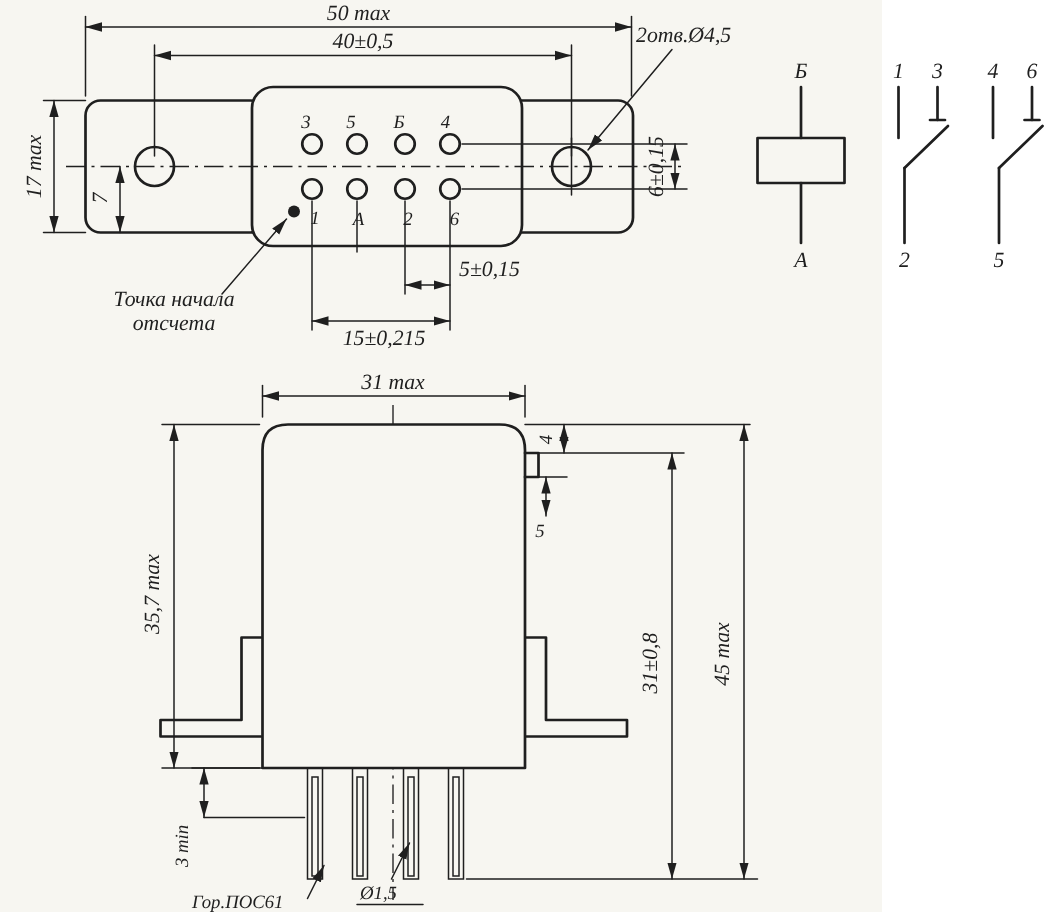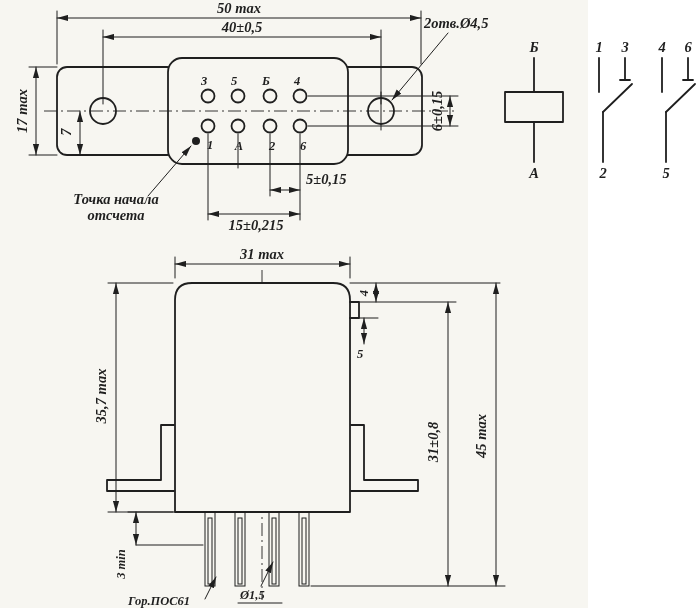--- a/index.html
+++ b/index.html
@@ -1,20 +1,19 @@
 <!DOCTYPE html>
 <html><head>
 <meta charset="utf-8">
 <style>
   html,body{margin:0;padding:0;background:#ffffff;}
   .stage{
     width:588px;height:608px;position:relative;
     background:#f7f6f1;
     font-family:"Liberation Serif", serif;
-    font-weight:bold;
   }
   svg{display:block;}
   
   .s{stroke:#1f1f1f;fill:none;stroke-width:1.8;stroke-linecap:round;stroke-linejoin:round;}
   
   .t{stroke:#1f1f1f;fill:none;stroke-width:1;stroke-linecap:round;}
   
   .cl{stroke:#1f1f1f;fill:none;stroke-width:.9;stroke-dasharray:13 4 2 4;}
   .fillpaper{fill:#f7f6f1;}
   .inkfill{fill:#1f1f1f;}

